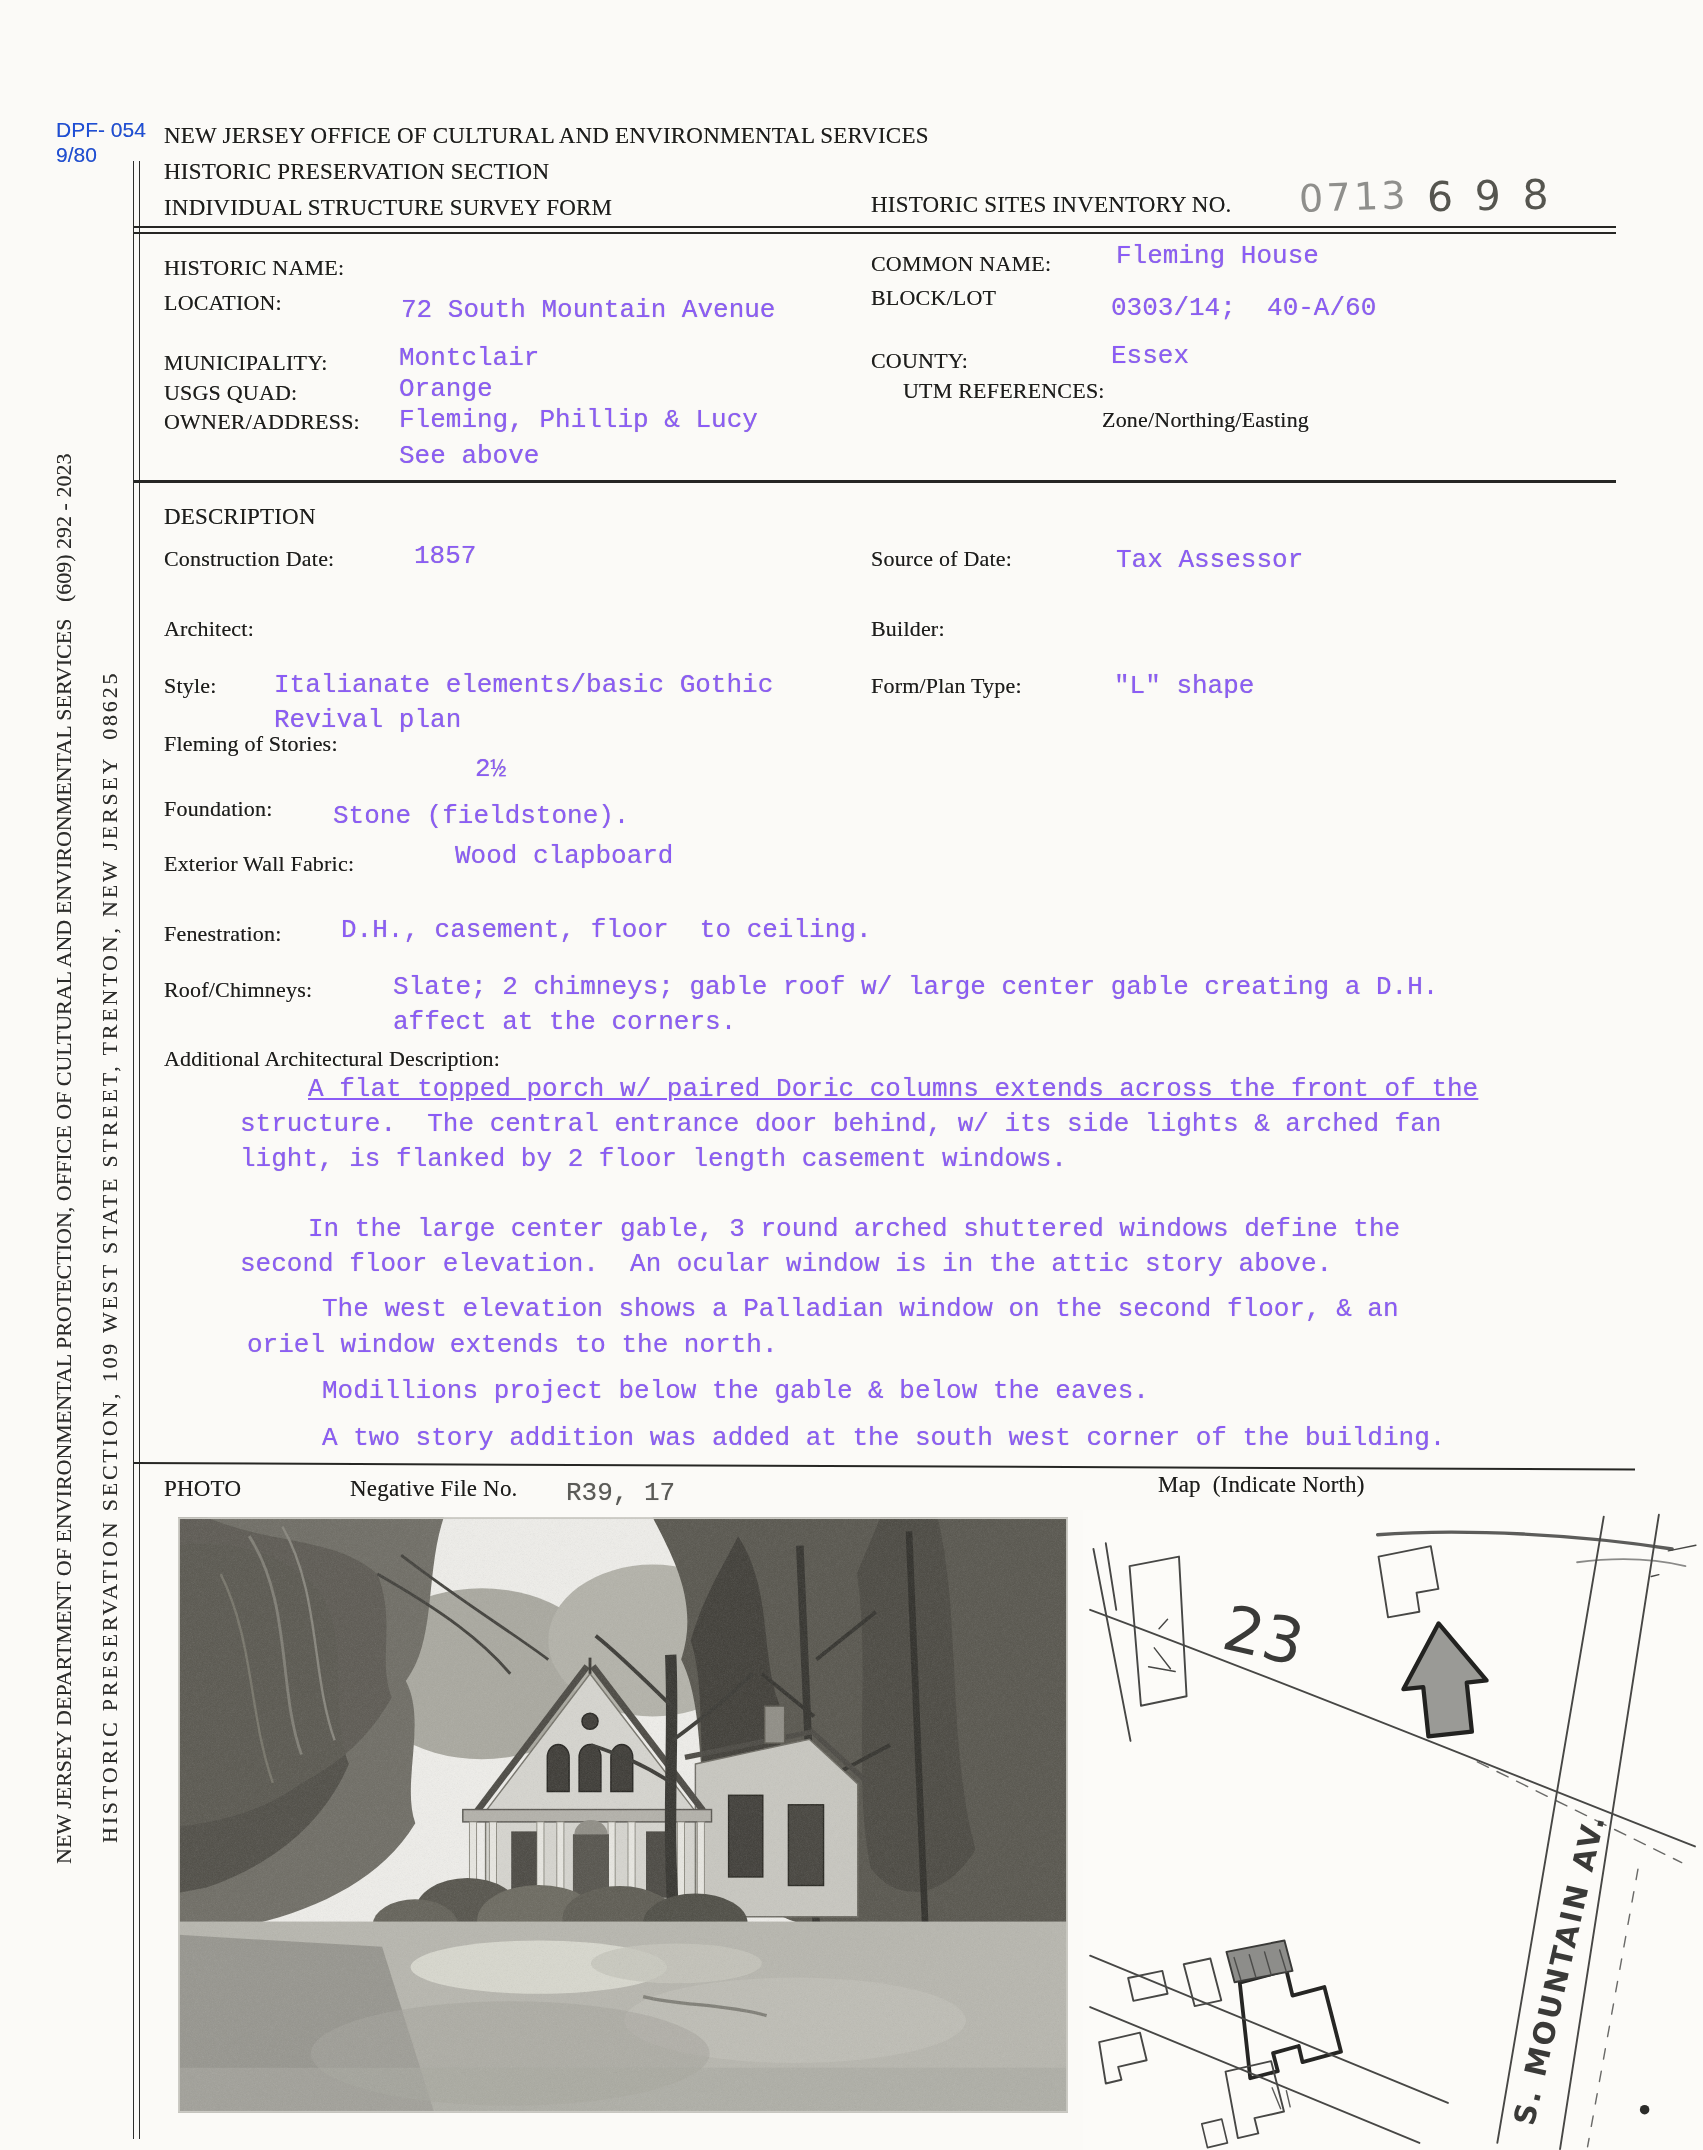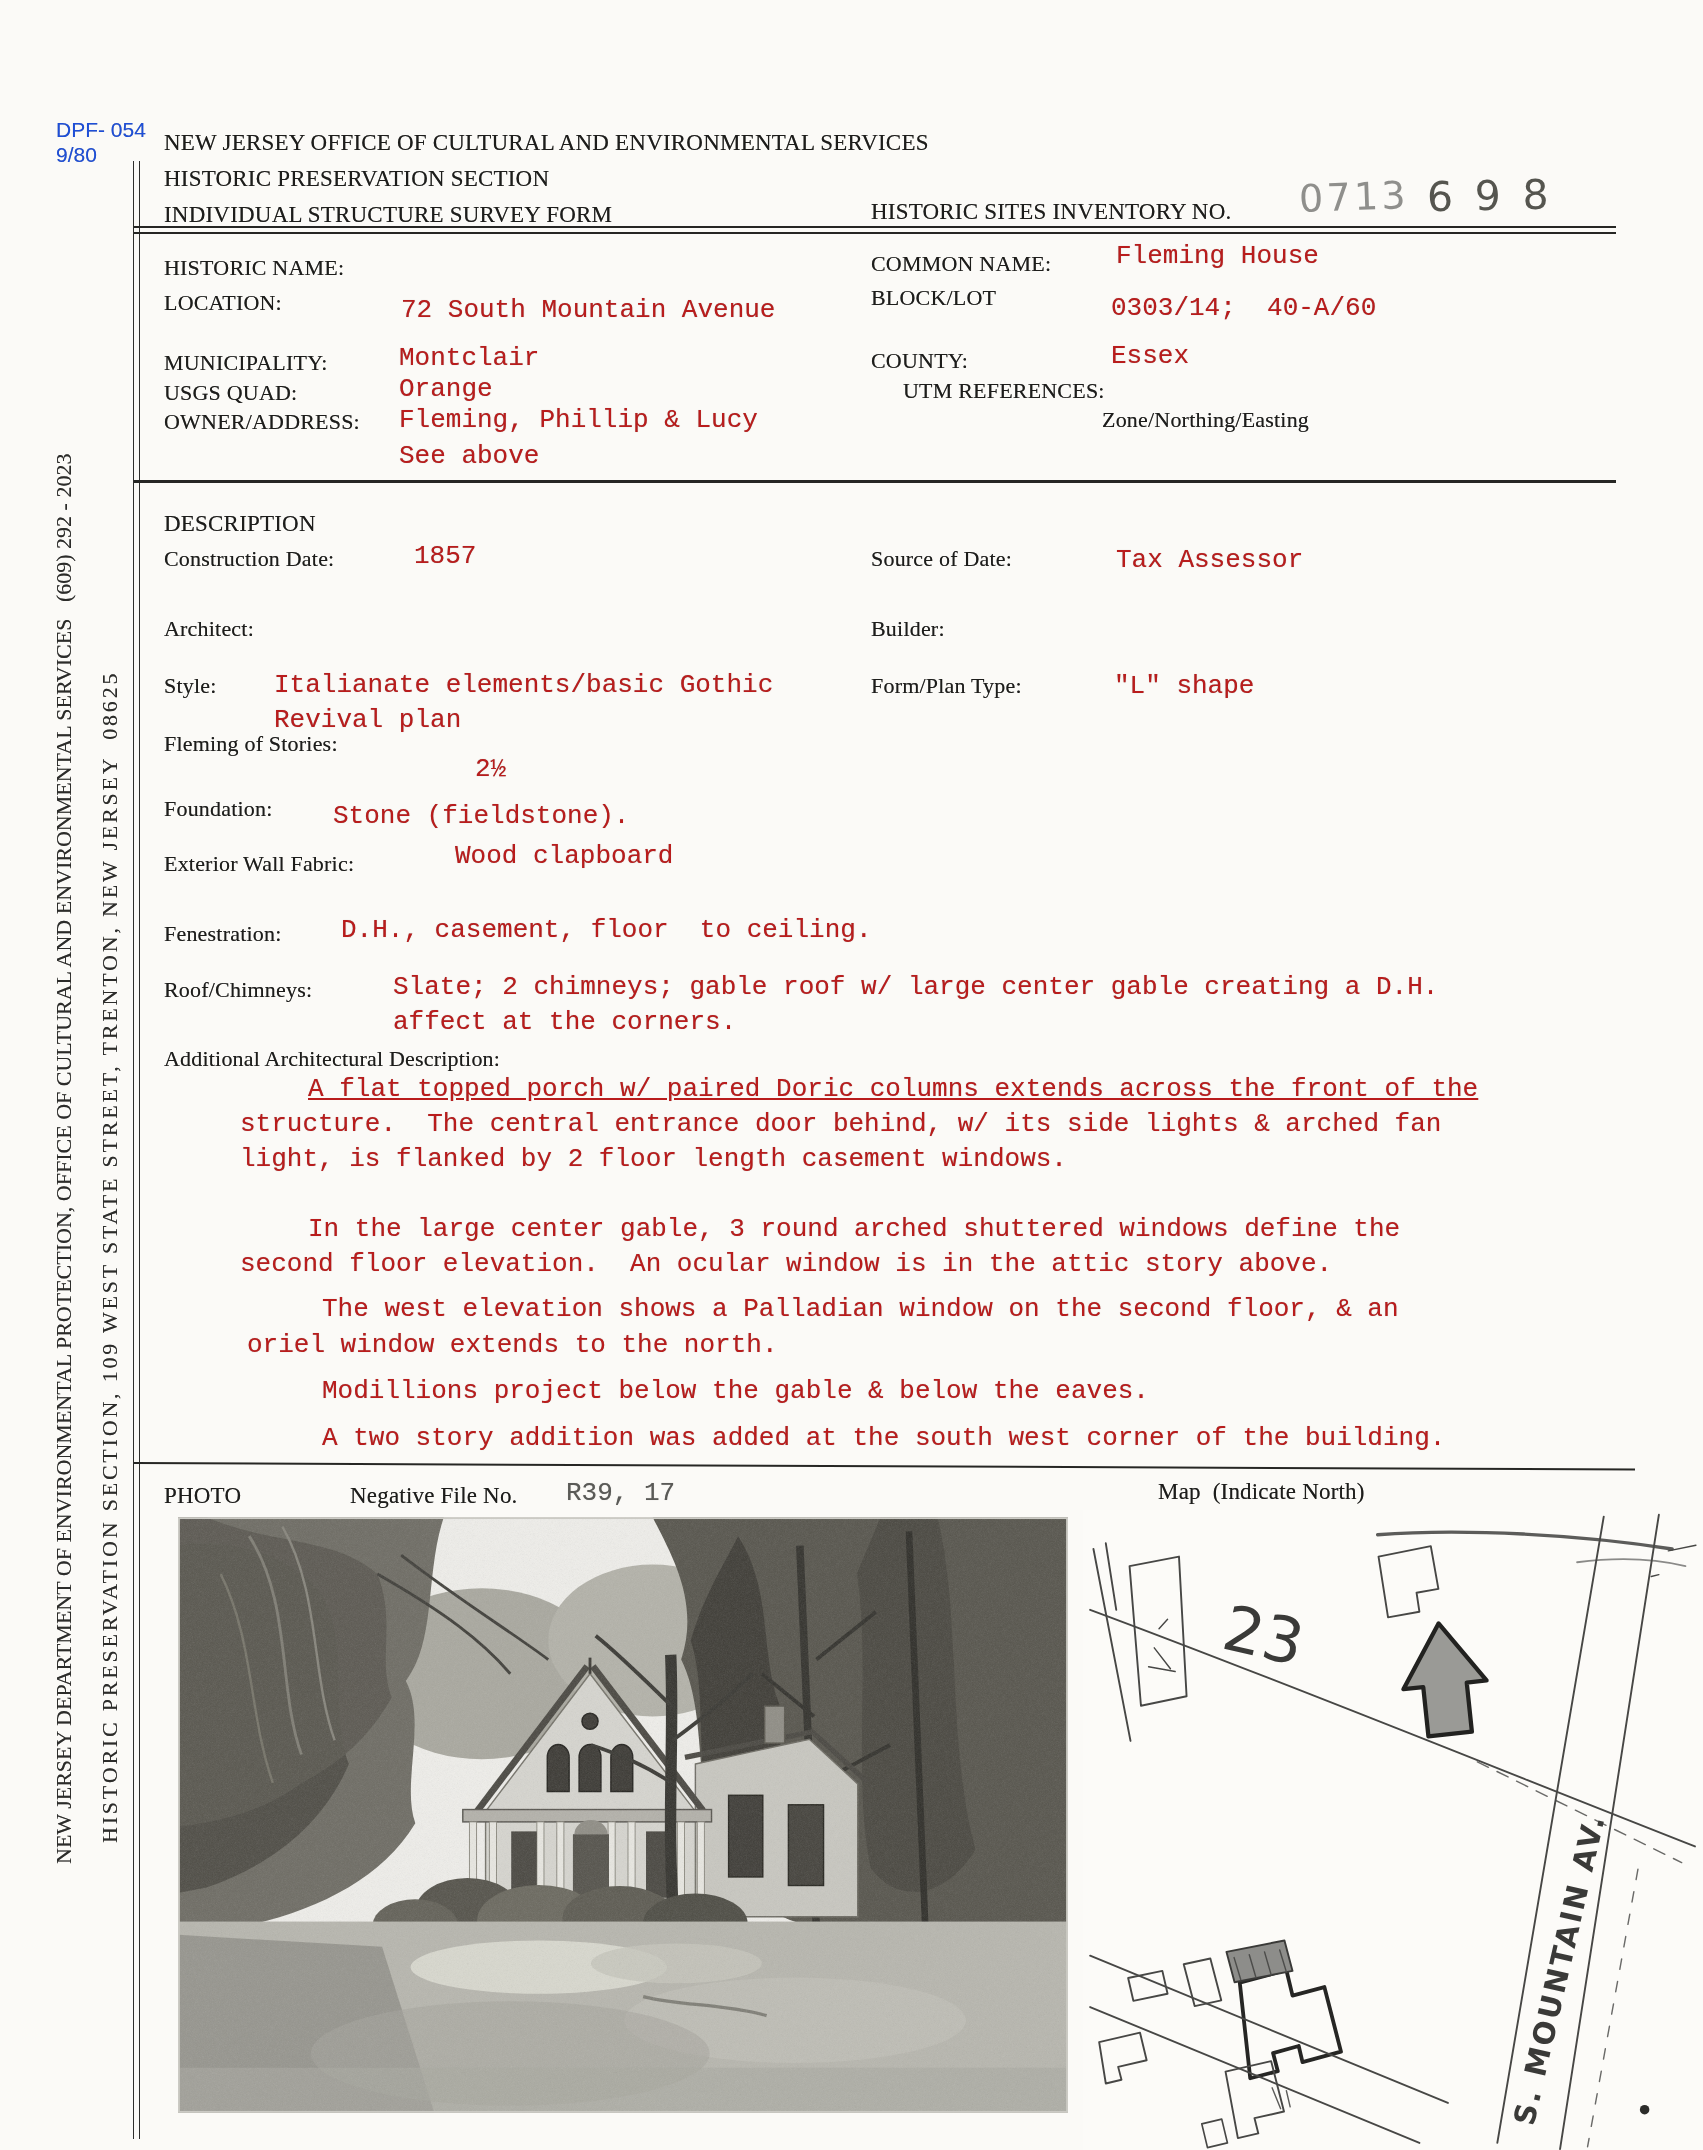--- a/index.html
+++ b/index.html
@@ -1,23 +1,23 @@
 <!DOCTYPE html>
 <html style="font-size:7.6px"><head>
 <meta charset="utf-8">
 <style>
   html,body{margin:0;padding:0;background:#e9e9e7;}
   .page{position:relative;width:1703px;height:2151px;background:#fbfaf7;overflow:hidden;
         font-family:"Liberation Serif",serif;color:#1d1d1b;}
   .lbl{position:absolute;font-family:"Liberation Serif",serif;font-size:22px;color:#1d1d1b;
        white-space:pre;letter-spacing:0.2px;text-shadow:0 0 0.6px rgba(20,20,20,.55);}
-  .hdr{font-size:23px;margin-top:7px;}
+  .hdr{font-size:23px;}
   .sans{position:absolute;font-family:"Liberation Sans",sans-serif;font-size:21px;color:#1d4ed8;
         white-space:pre;text-shadow:0 0 0.5px rgba(40,40,40,.4);}
-  .tw{position:absolute;font-family:"Liberation Mono",monospace;font-size:26px;color:#b91c1c;
+  .tw{position:absolute;font-family:"Liberation Mono",monospace;font-size:26px;color:#8b5cf6;
       white-space:pre;text-shadow:0 0 0.7px rgba(55,55,50,.45);}
   .tw.light{color:#5a5a57;}
   .rule{position:absolute;background:#262624;}
   .vline{position:absolute;left:133px;width:4.7px;border-left:1.4px solid #2e2e2c;border-right:0.9px solid #2e2e2c;background:transparent;}
   .vtext{position:absolute;writing-mode:vertical-rl;transform:rotate(180deg);
          font-family:"Liberation Serif",serif;font-size:22px;color:#2c2c2a;white-space:pre;
          text-shadow:0 0 0.6px rgba(30,30,30,.5);}
   .stamp{position:absolute;left:1299px;top:175px;font-family:"DejaVu Sans",sans-serif;
          font-size:38px;color:#8f8f8c;letter-spacing:3.3px;transform:rotate(-2deg);}
   .hand{position:absolute;left:1427px;top:172px;font-family:"DejaVu Sans",sans-serif;

